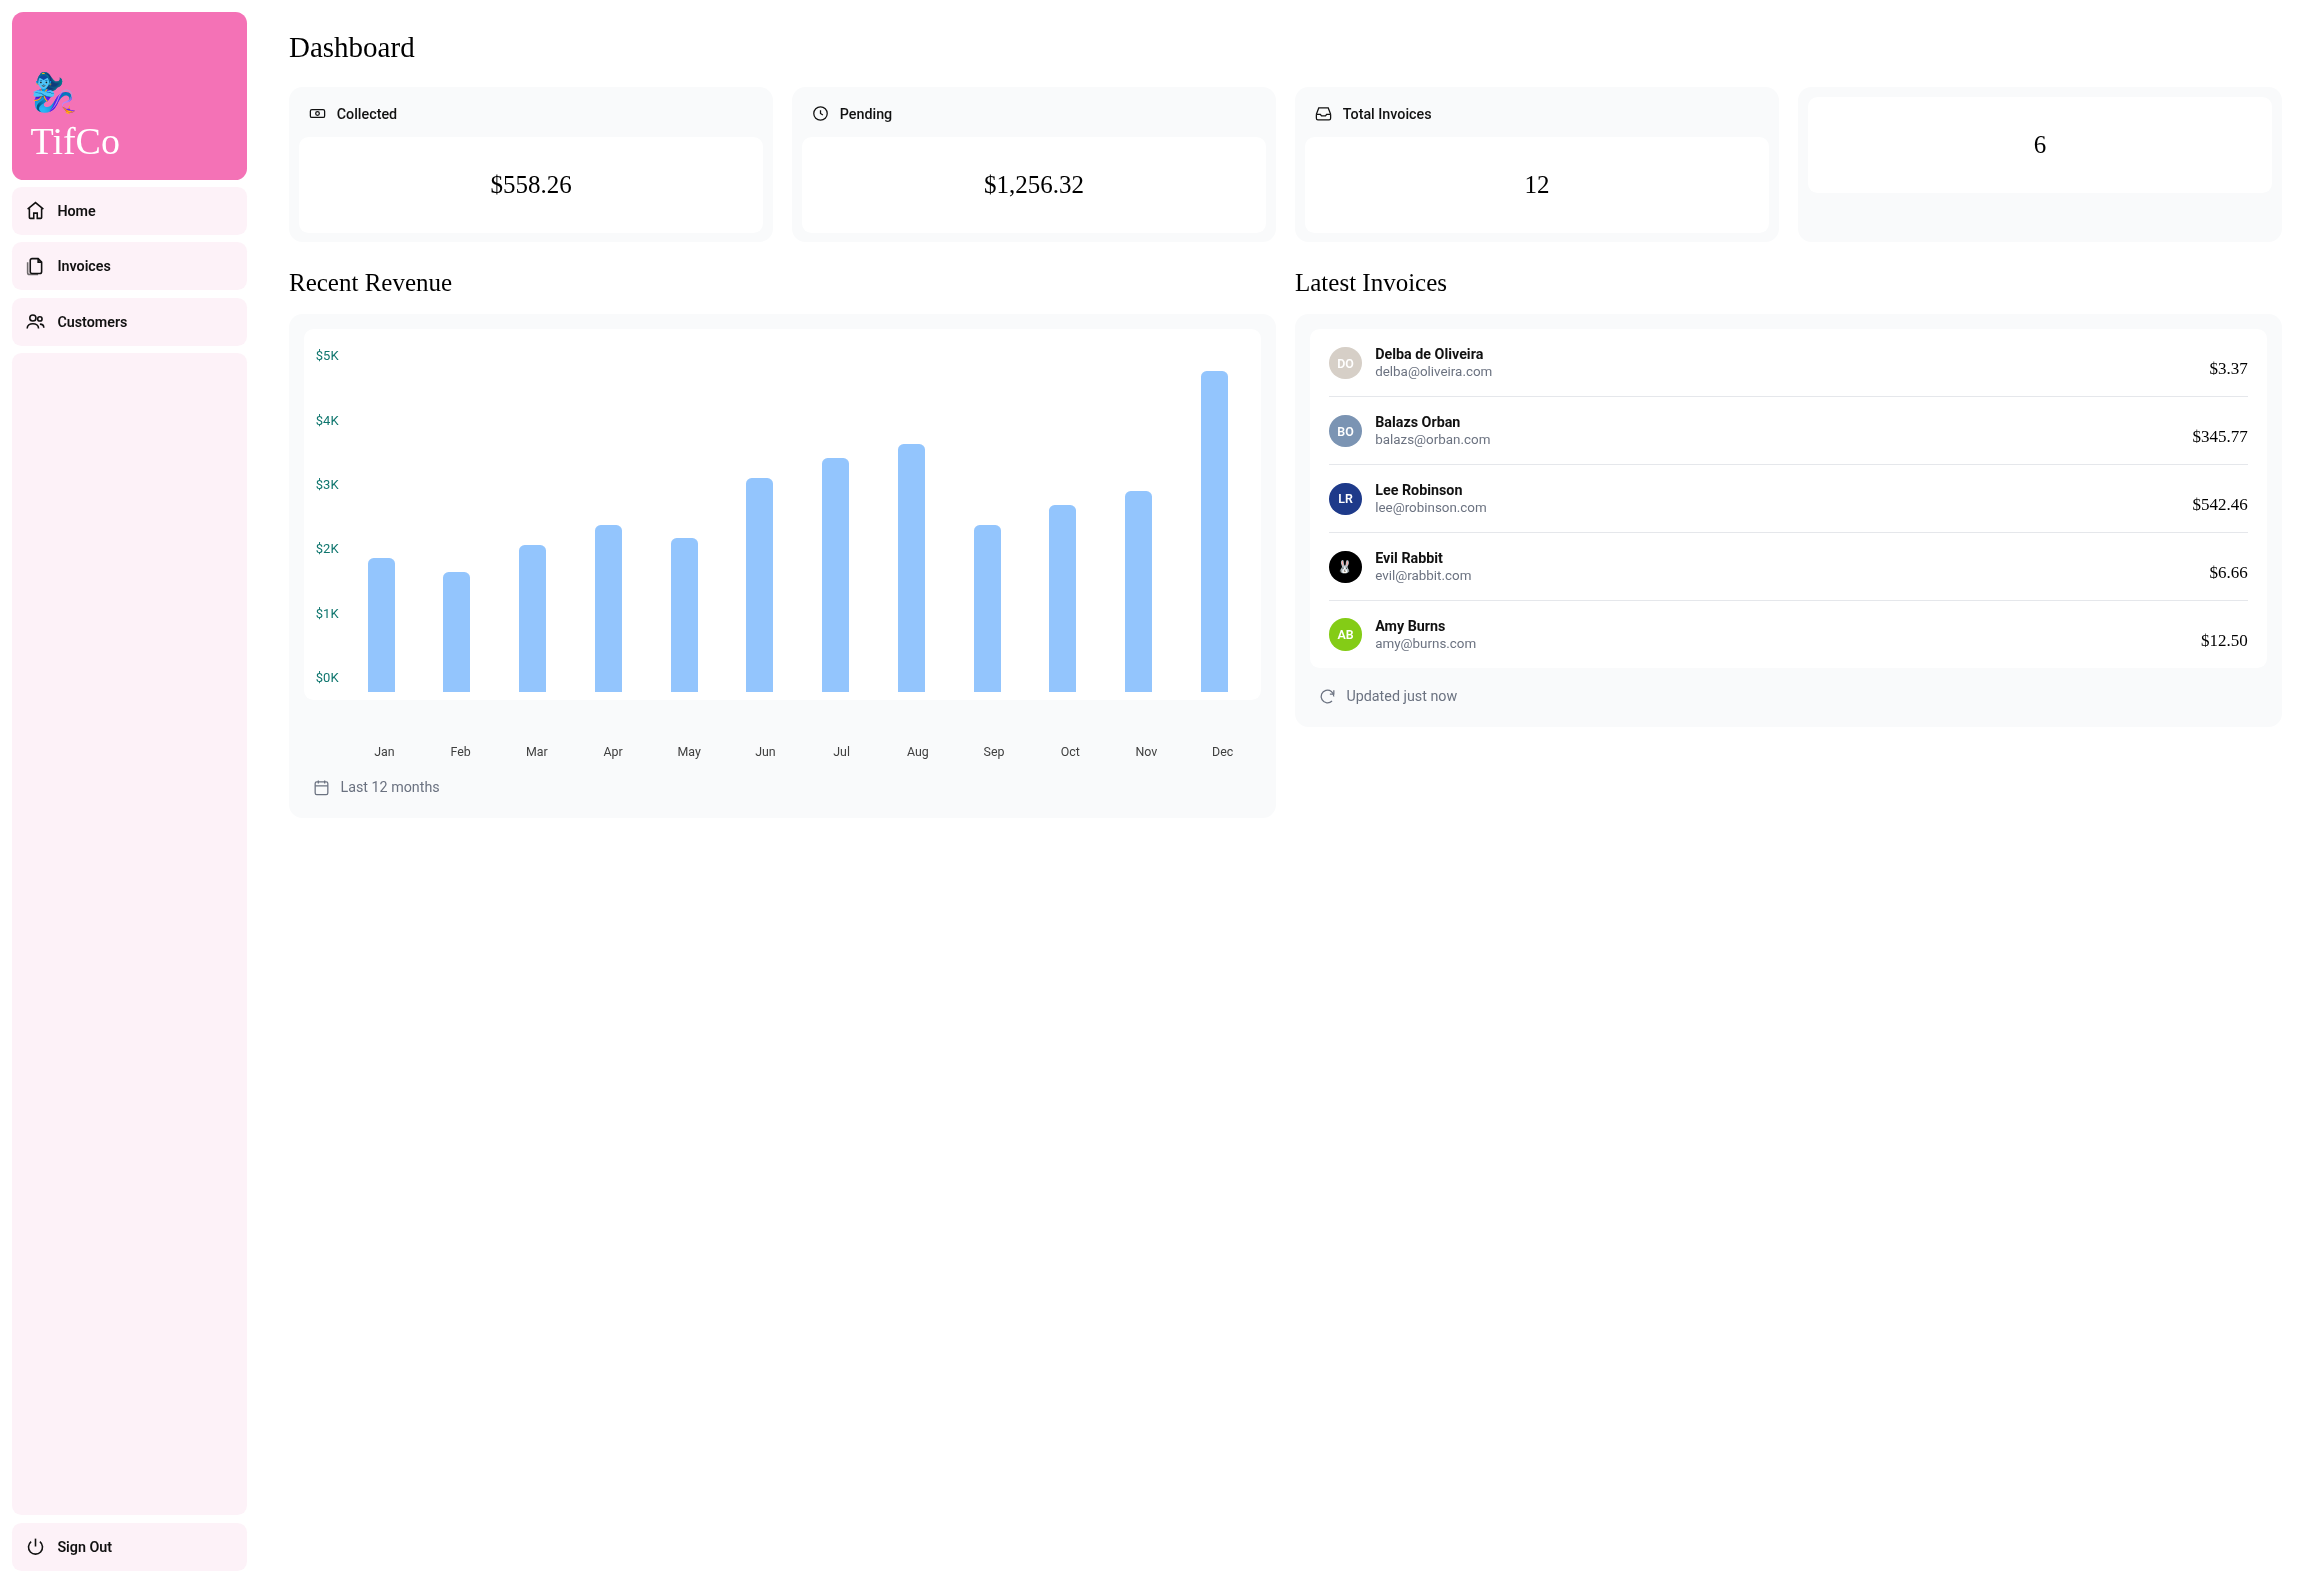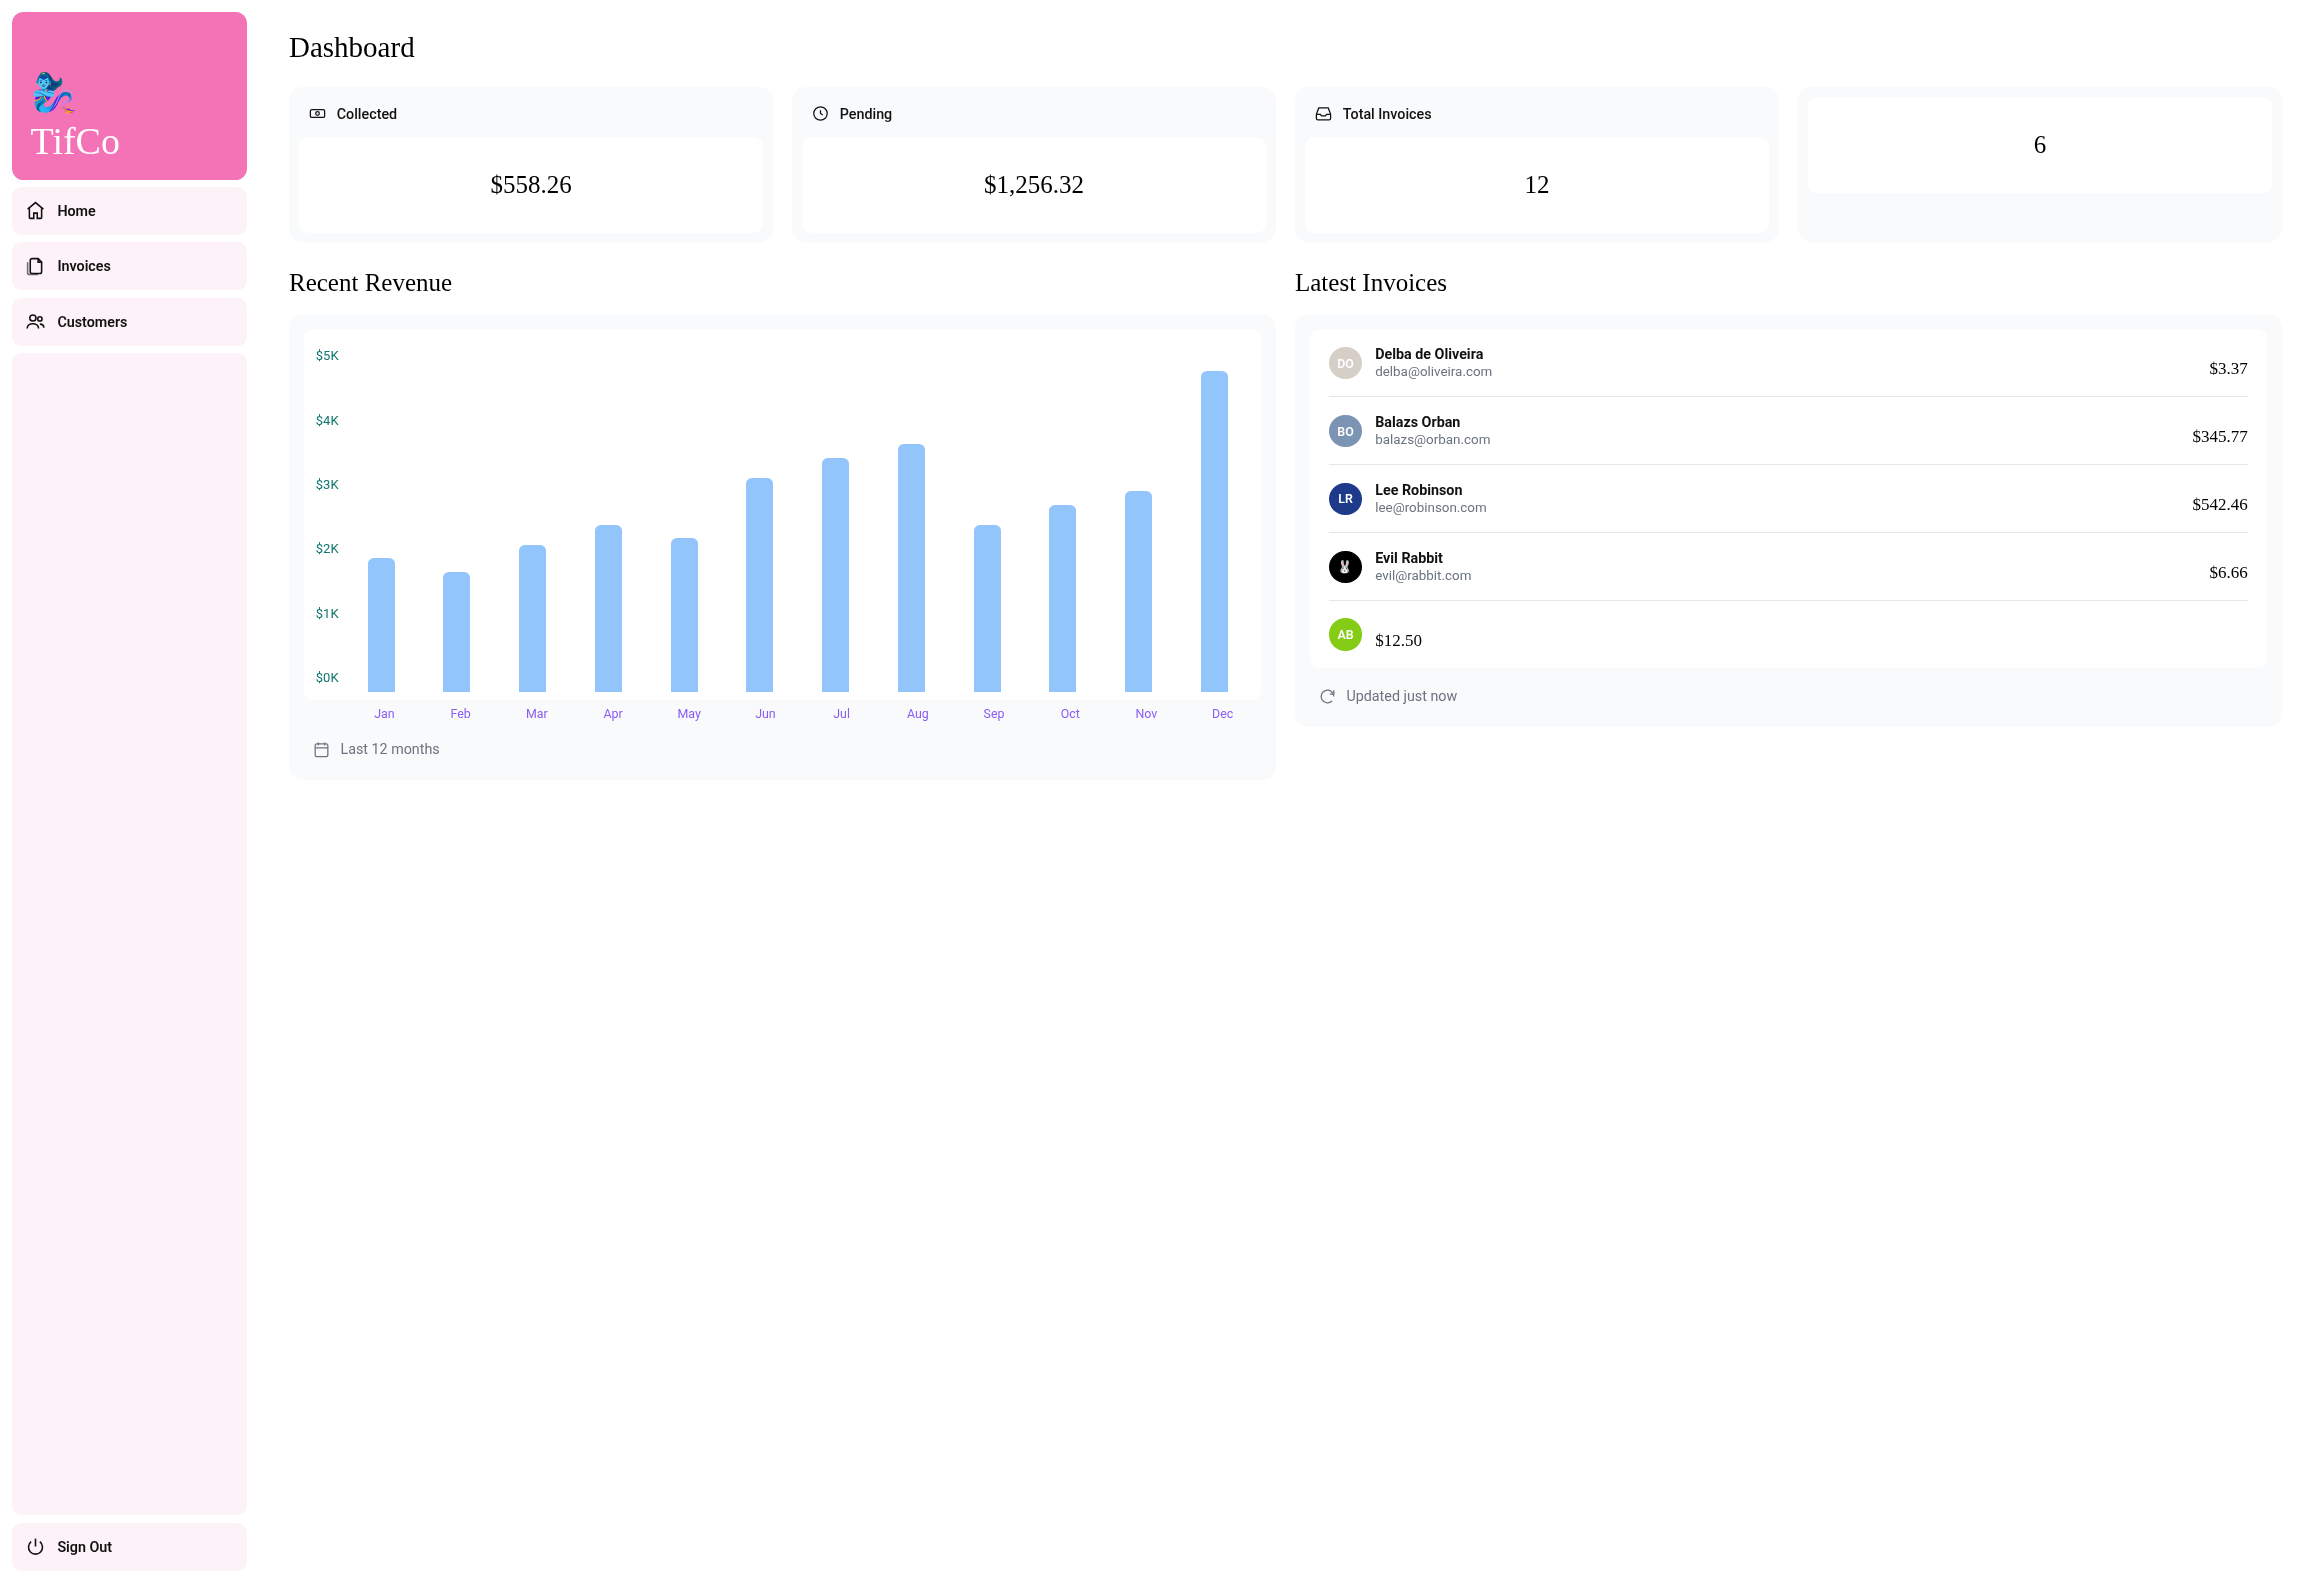--- a/index.html
+++ b/index.html
@@ -155,21 +155,22 @@
 }
 .month-labels {
   display: flex;
   padding-left: 42px;
   margin-top: 5.7px;
 }
 .month-labels span {
   flex: 1;
   text-align: center;
   font-size: 12.4px;
-  color: #8b5cf6;
+  color: #404040;
+  margin-top: 38px;
 }
 .card-footer {
   display: flex;
   align-items: center;
   gap: 9.6px;
   padding: 19px 7.6px 5.7px 7.6px;
   font-size: 14.3px;
   color: #6b7280;
 }
 .card-footer svg { width: 19px; height: 19px; }
@@ -404,20 +405,24 @@
             <div class="invoice-row">
               <div class="avatar" style="background: rgb(0, 0, 0);">🐰</div>
               <div class="invoice-info">
                 <div class="invoice-name">Evil Rabbit</div>
                 <div class="invoice-email">evil@rabbit.com</div>
               </div>
               <div class="invoice-amount">$6.66</div>
             </div>
             <div class="invoice-row">
               <div class="avatar" style="background: rgb(132, 204, 22);">AB</div>
+              <div class="invoice-info">
+                <div class="invoice-name">Amy Burns</div>
+                <div class="invoice-email">amy@burns.com</div>
+              </div>
               <div class="invoice-amount">$12.50</div>
             </div>
           </div>
         <div class="card-footer">
           <svg viewBox="0 0 24 24" fill="none" stroke="#6b7280" stroke-width="1.6">
               <path d="M20 12a8 8 0 1 0-2.3 5.6"></path>
               <path d="M20 4v5h-5"></path>
             </svg>
           <span>Updated just now</span>
         </div>

